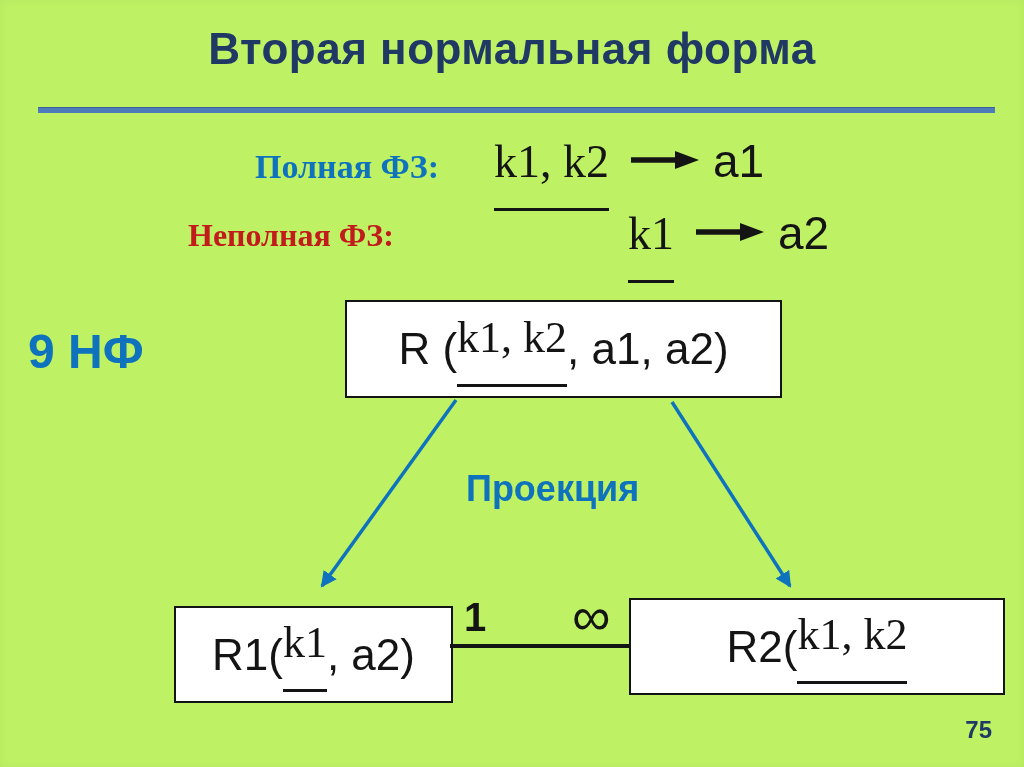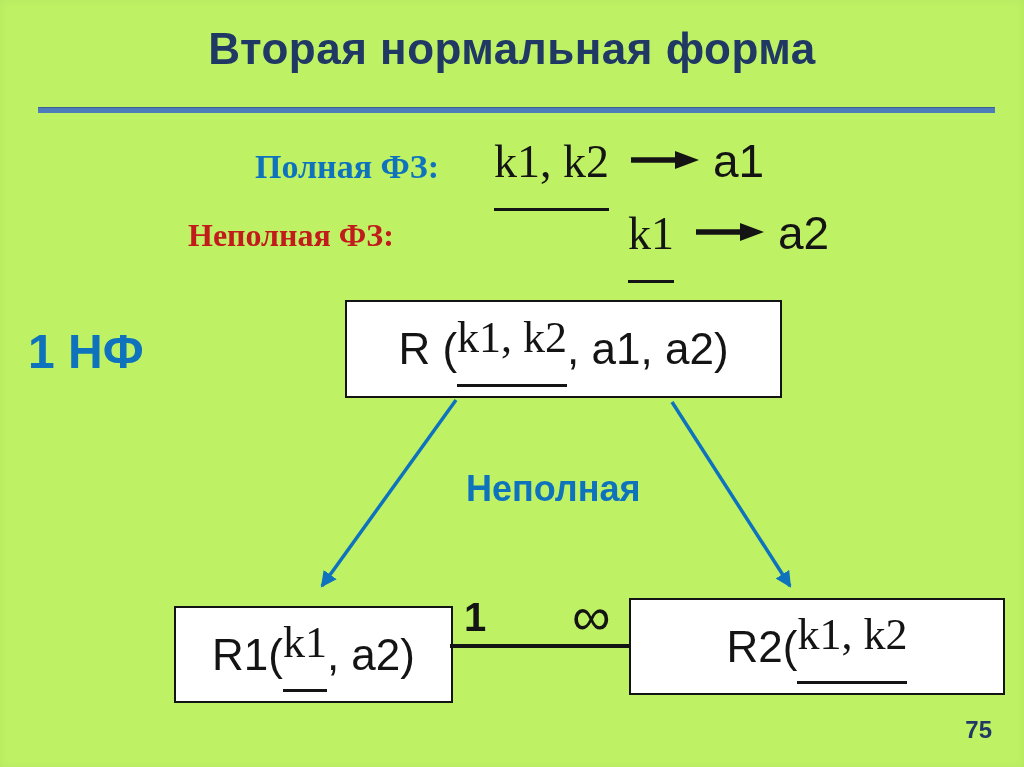--- a/index.html
+++ b/index.html
@@ -89,33 +89,33 @@
   </div>
 
   <div class="abs fd-label fd-label-partial">Неполная ФЗ:</div>
   <div class="abs formula formula-partial">
     <span class="ukey">k1</span><svg class="farrow" width="68" height="20" viewBox="0 0 68 20">
       <line x1="0" y1="10" x2="48" y2="10" stroke="#141414" stroke-width="5.5"></line>
       <polygon points="44,1 68,10 44,19" fill="#141414"></polygon>
     </svg><span>a2</span>
   </div>
 
-  <div class="abs nf-label nf-1">1 НФ</div>
+  <div class="abs nf-label nf-1">9 НФ</div>
   <div class="abs rel-box box-r"><span>R (</span><span class="ukey">k1, k2</span><span>, a1, a2)</span></div>
 
   <svg class="abs proj-arrows" width="540" height="205" viewBox="0 0 540 205">
     <defs>
       <marker id="bluehead" markerUnits="userSpaceOnUse" markerWidth="20" markerHeight="16" refX="14" refY="8" orient="auto">
         <polygon points="0,0 16,8 0,16" fill="#0F72BD"></polygon>
       </marker>
     </defs>
     <line x1="176" y1="2" x2="42" y2="188" stroke="#0F72BD" stroke-width="3.5" marker-end="url(#bluehead)"></line>
     <line x1="392" y1="4" x2="510" y2="188" stroke="#0F72BD" stroke-width="3.5" marker-end="url(#bluehead)"></line>
   </svg>
-  <div class="abs projection-label">Неполная</div>
+  <div class="abs projection-label">Проекция</div>
 
   <div class="abs rel-box box-r1"><span>R1(</span><span class="ukey">k1</span><span>, a2)</span></div>
 
   <div class="abs conn-line"></div>
   <div class="abs card-one">1</div>
   <div class="abs card-many">∞</div>
 
   <div class="abs rel-box box-r2"><span>R2(</span><span class="ukey">k1, k2</span></div>
 
   <div class="abs page-number">75</div>

